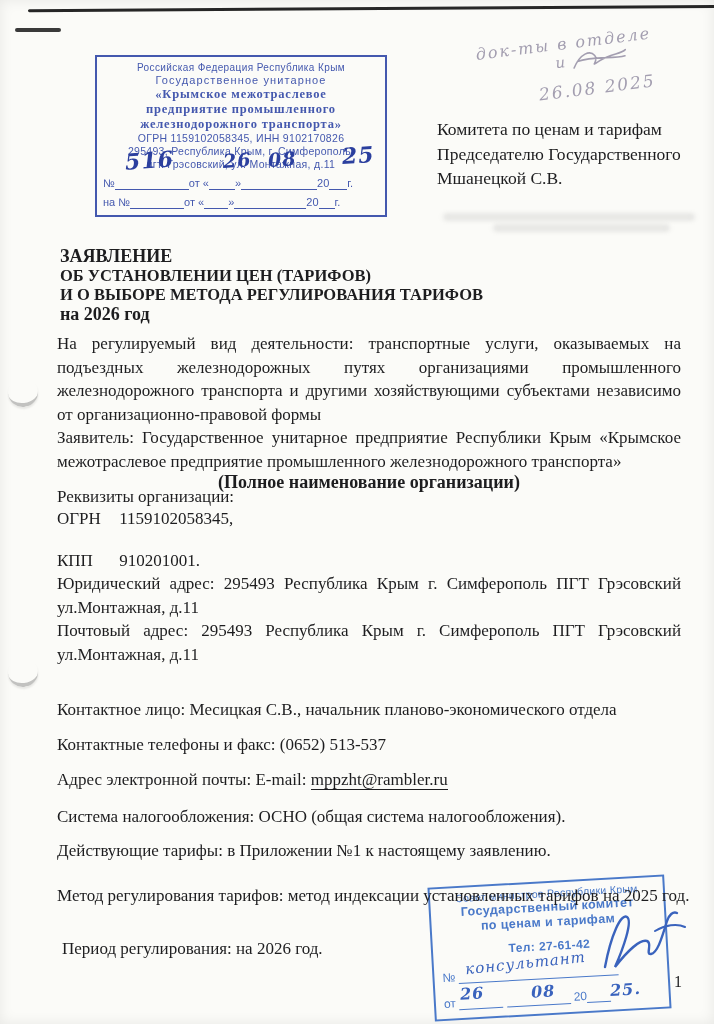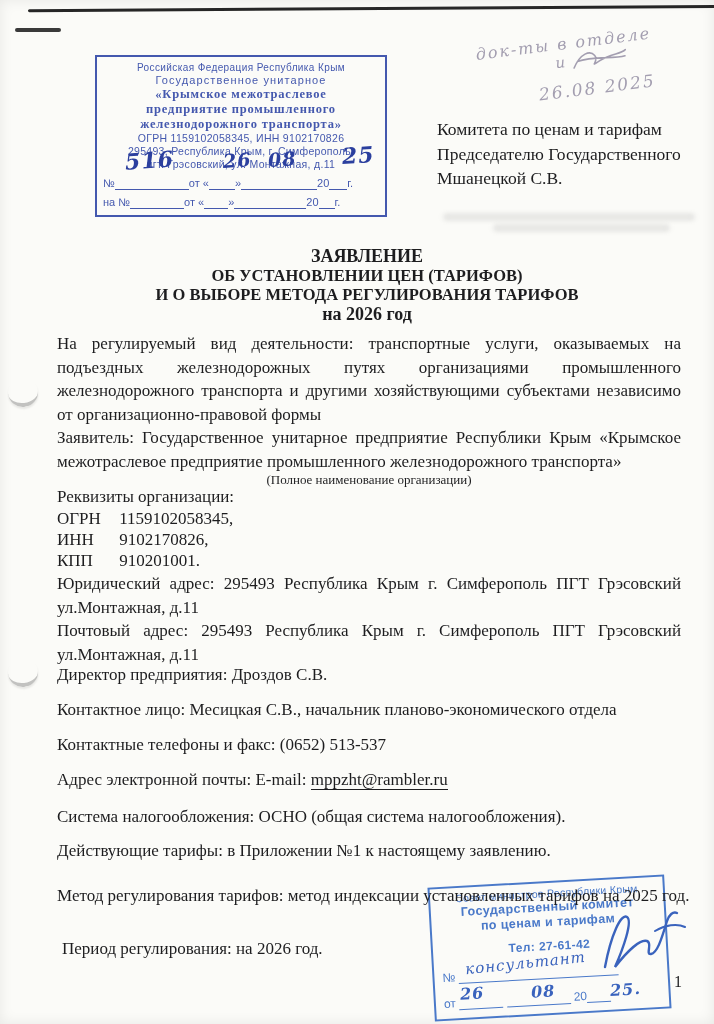--- a/index.html
+++ b/index.html
@@ -30,26 +30,26 @@
   .ink{position:absolute;font-family:"DejaVu Serif",serif;font-style:italic;color:#2b3f9e;
         letter-spacing:1px;transform:rotate(-4deg);white-space:nowrap;}
   .ink-b{color:#3a63bd;}
   .pencil-note{position:absolute;left:478px;top:34px;transform:rotate(-7deg);color:#a39eb0;
         font-family:"DejaVu Serif",serif;font-style:italic;}
   .pencil-note .l1{font-size:16px;letter-spacing:2px;}
   .pencil-note .l2{font-size:15px;margin-left:78px;margin-top:-2px;}
   .pencil-note .l3{font-size:17px;letter-spacing:2px;margin-left:58px;margin-top:6px;}
   
   .addressee{position:absolute;left:437px;top:117px;font-size:17.5px;line-height:24.5px;}
-  .title-block{position:absolute;left:60px;width:614px;top:246px;text-align:center;font-weight:bold;}
+  .title-block{position:absolute;left:60px;width:614px;top:246px;font-weight:bold;}
   .title-block .t1{font-size:18px;line-height:20px;}
   .title-block .t2{font-size:16.5px;line-height:19px;}
   .par{position:absolute;left:57px;width:624px;font-size:17px;line-height:23.5px;text-align:justify;z-index:3;}
   .par.nj{text-align:left;}
-  .note-c{position:absolute;left:57px;width:624px;text-align:center;font-size:13px;z-index:3;}
+  .note-c{position:absolute;left:57px;width:624px;text-align:center;font-size:18px;z-index:3;font-weight:bold;}
   .req-row{position:absolute;left:57px;font-size:17px;z-index:3;}
   .req-row .rl{display:inline-block;width:58px;}
   .email-u{border-bottom:1.2px solid #1d1d1f;}
   .pagenum{position:absolute;left:674px;top:973px;font-size:16px;}
   
   .stamp-b{position:absolute;left:431px;top:881px;width:237px;border:2px solid #4a79c9;color:#4a79c9;
         font-family:"Liberation Sans",sans-serif;text-align:center;padding:4px 8px 8px;box-sizing:border-box;
         transform:rotate(-3.2deg);z-index:1;}
   .stamp-b .b1{font-size:10.5px;letter-spacing:.3px;line-height:13px;}
   .stamp-b .b2{font-size:12.5px;font-weight:bold;letter-spacing:.4px;line-height:15px;}
@@ -136,31 +136,26 @@
   </div>
 
   <div class="par" style="top:332px">На регулируемый вид деятельности: транспортные услуги, оказываемых на подъездных железнодорожных путях организациями промышленного железнодорожного транспорта и другими хозяйствующими субъектами независимо от организационно-правовой формы</div>
   <div class="par" style="top:426px">Заявитель:  Государственное унитарное предприятие Республики Крым «Крымское межотраслевое предприятие промышленного железнодорожного транспорта»</div>
   <div class="note-c" style="top:472px">(Полное наименование организации)</div>
   <div class="req-row" style="top:487px">Реквизиты организации:</div>
   <div class="req-row" style="top:509px">
     <span class="rl">ОГРН</span>
     <span>1159102058345,</span>
   </div>
-  <div class="req-row" style="top:530px">
-    <span class="rl">ИНН</span>
-    <span>9102170826,</span>
-  </div>
   <div class="req-row" style="top:551px">
     <span class="rl">КПП</span>
     <span>910201001.</span>
   </div>
   <div class="par" style="top:572px">Юридический адрес: 295493  Республика Крым г. Симферополь ПГТ Грэсовский ул.Монтажная, д.11</div>
   <div class="par" style="top:619px">Почтовый адрес: 295493  Республика Крым г. Симферополь ПГТ Грэсовский ул.Монтажная, д.11</div>
-  <div class="par nj" style="top:663px">Директор предприятия:  Дроздов С.В.</div>
   <div class="par nj" style="top:698px">Контактное лицо:  Месицкая С.В., начальник планово-экономического отдела</div>
   <div class="par nj" style="top:733px">Контактные телефоны и факс: (0652) 513-537</div>
   <div class="par nj" style="top:768px">
     <span>Адрес электронной почты: E-mail: </span><span class="email-u">mppzht@rambler.ru</span>
   </div>
   <div class="par nj" style="top:805px">Система налогообложения: ОСНО (общая система налогообложения).</div>
   <div class="par nj" style="top:839px">Действующие тарифы: в  Приложении №1 к настоящему заявлению.</div>
   <div class="par" style="top:884px;width:636px">Метод регулирования тарифов: метод индексации установленных тарифов на 2025 год.</div>
   <div class="par nj" style="top:937px;left:62px">Период регулирования: на 2026 год.</div>
 

